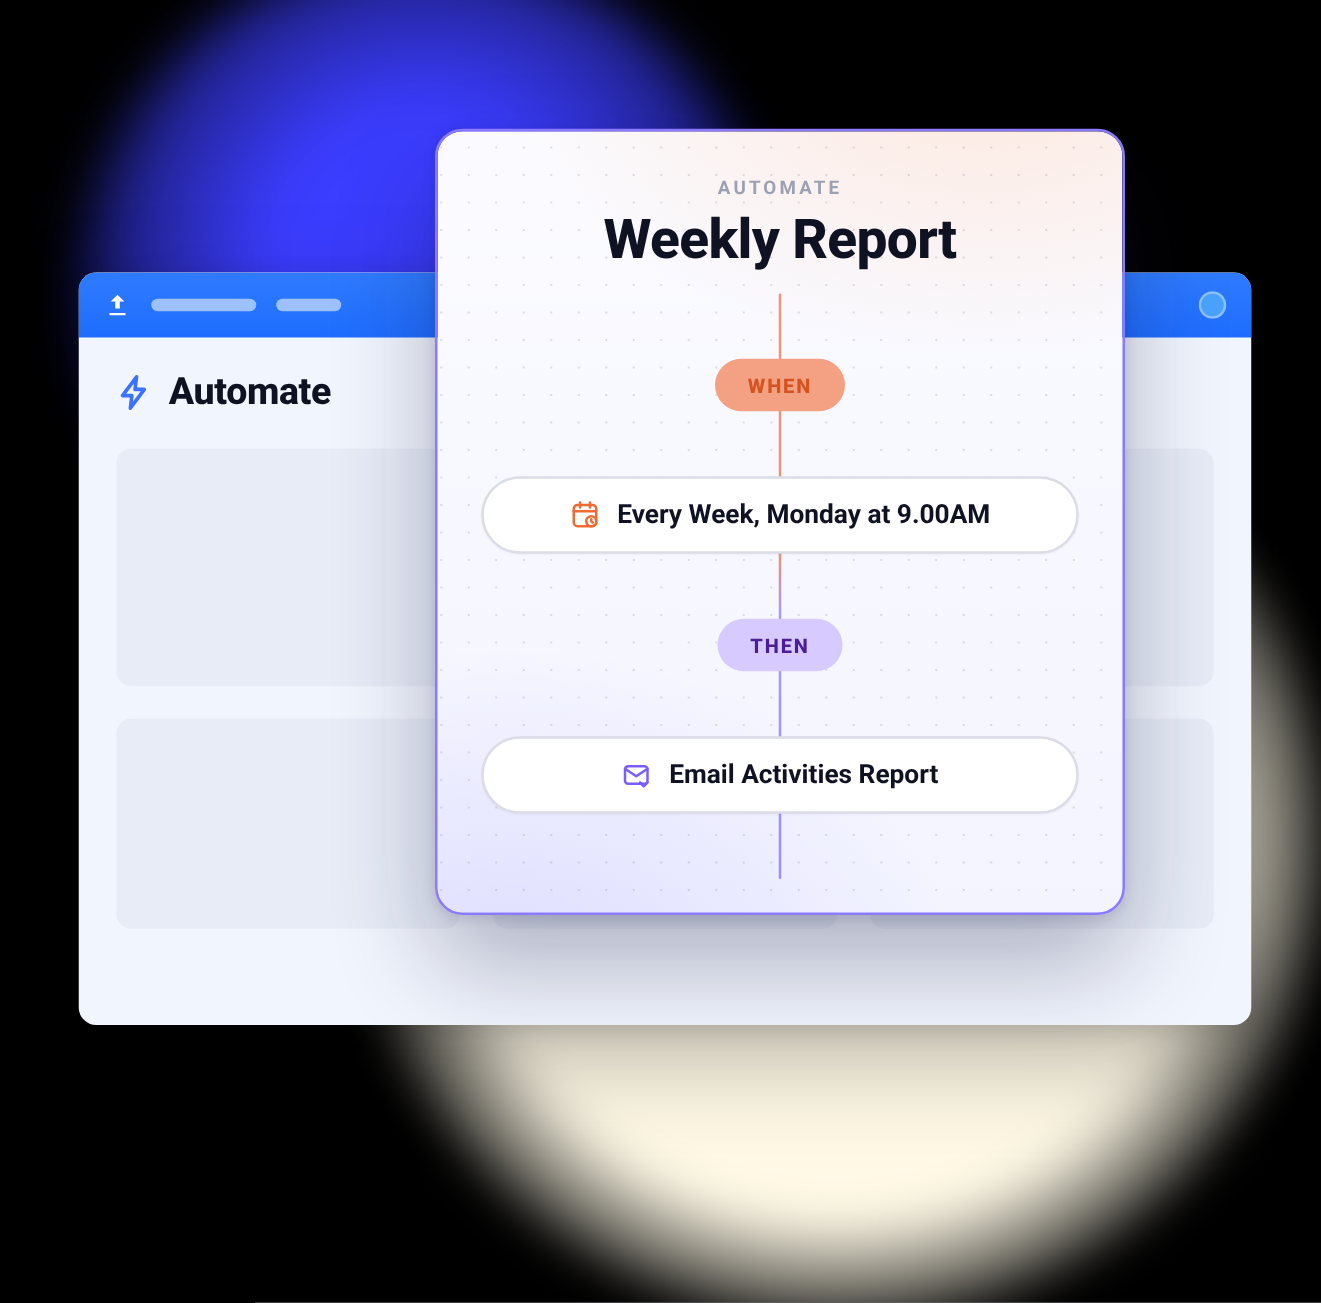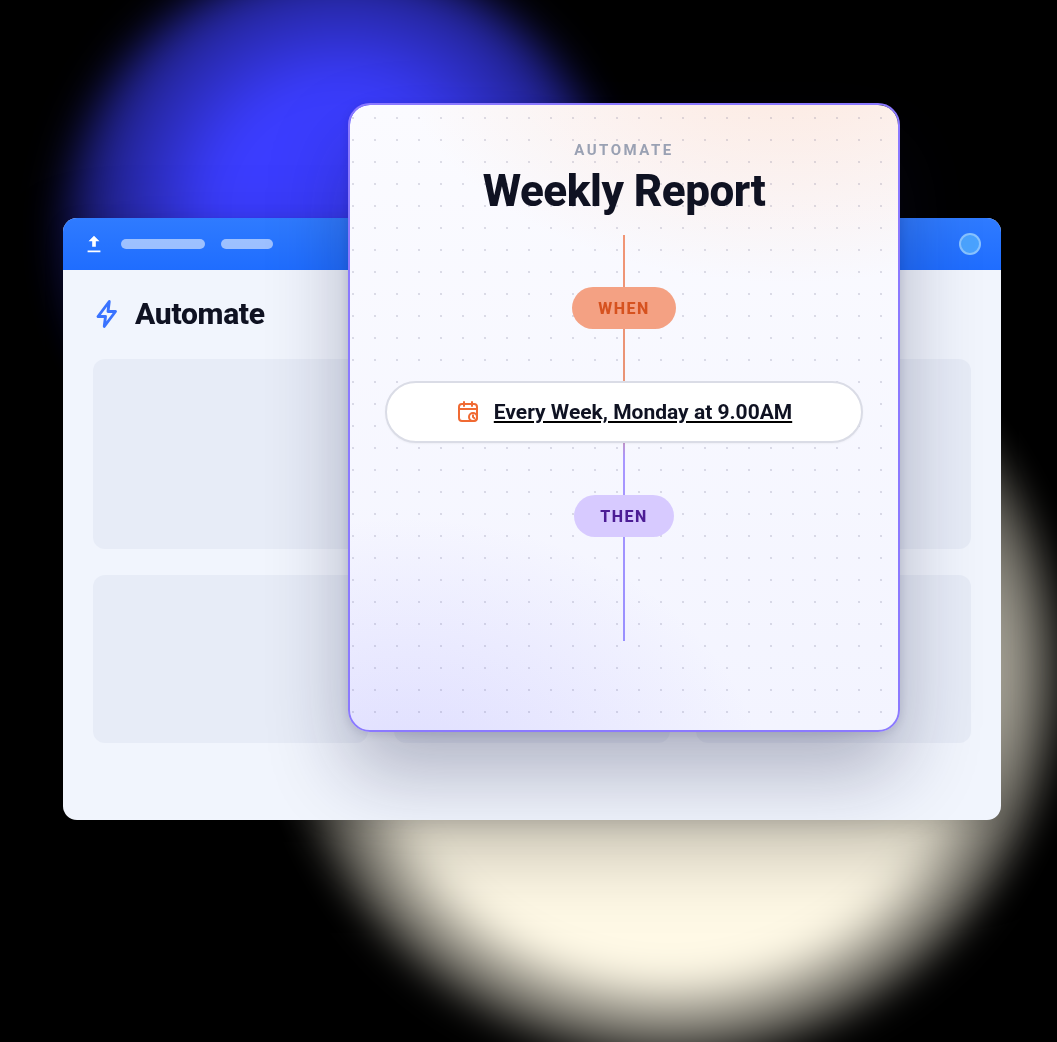--- a/index.html
+++ b/index.html
@@ -180,21 +180,20 @@
     background: #fff;
     border: 2px solid #dadce6;
     border-radius: 40px;
     display: flex;
     align-items: center;
     justify-content: center;
     gap: 14px;
     position: relative;
     z-index: 1;
     box-shadow: 0 1px 2px rgba(0,0,0,0.04);
-    text-decoration: underline;
   }
   .node .icon { width: 24px; height: 24px; flex: 0 0 auto; }
   .node .icon.orange { color: #f06a33; }
   .node .icon.purple { color: #7a5cff; }
   .node-label { font-size: 21px; font-weight: 700; color: #0f1222; }
 </style>
 </head>
 <body>
 
 <div class="stage">
@@ -254,18 +253,26 @@
         </svg>
         <span class="node-label">Every Week, Monday at 9.00AM</span>
       </div>
 
       <div class="seg"></div>
 
       <div class="stage-badge then">THEN</div>
 
       <div class="seg"></div>
 
+      <div class="node">
+        <svg class="icon purple" viewBox="0 0 24 24" fill="none" stroke="currentColor" stroke-width="2" stroke-linecap="round" stroke-linejoin="round">
+          <rect x="3" y="5" width="18" height="14" rx="2.5"></rect>
+          <path d="M3 7l9 6 9-6"></path>
+          <path d="M15 18l3 3 3-3"></path>
+        </svg>
+        <span class="node-label">Email Activities Report</span>
+      </div>
 
       <div class="seg"></div>
     </div>
   </div>
 
 </div>
 
 </body></html>

